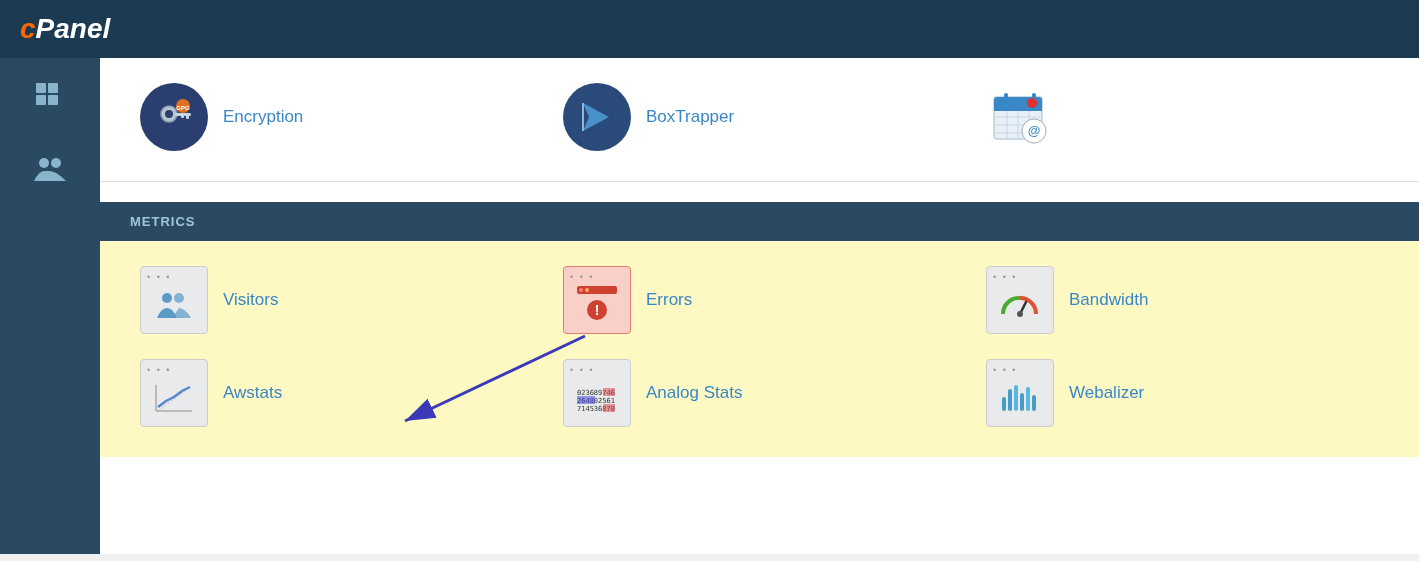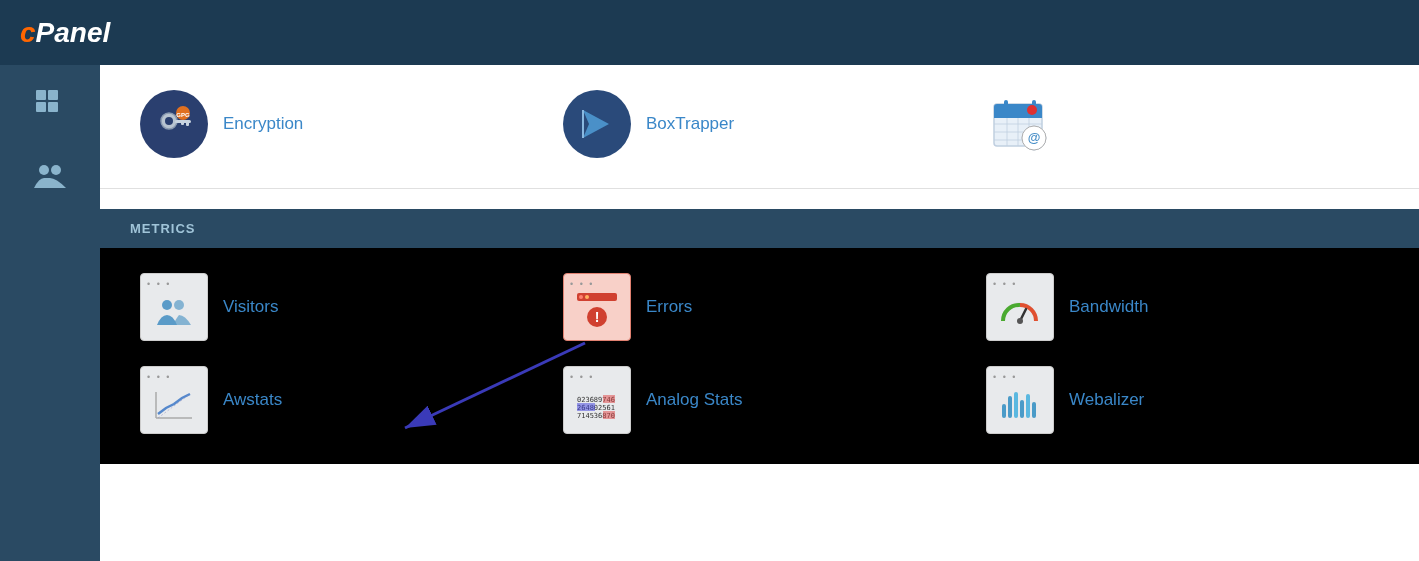--- a/index.html
+++ b/index.html
@@ -1,21 +1,21 @@
 <!DOCTYPE html>
 <html><head>
   <meta charset="utf-8">
   <style>
     * { margin: 0; padding: 0; box-sizing: border-box; }
     body { font-family: 'Lucida Grande', 'Helvetica Neue', Arial, sans-serif; background: #f0f0f0; width: 1419px; height: 561px; overflow: hidden; }
 
     
     .top-bar {
       background: #1c3a52;
-      height: 65px;
+      height: 58px;
       display: flex;
       align-items: center;
       padding: 0 20px;
     }
     .logo {
       font-size: 28px;
       font-weight: bold;
       color: white;
       font-style: italic;
     }
@@ -82,21 +82,21 @@
       color: #a0c4d8;
       font-size: 13px;
       font-weight: bold;
       letter-spacing: 1px;
       padding: 12px 30px;
       margin-top: 20px;
     }
 
     
     .metrics-section {
-      background: #000000;
+      background: #fef9c3;
       padding: 15px 30px 20px 30px;
     }
 
     
     .encryption-icon {
       width: 68px;
       height: 68px;
       border-radius: 50%;
       background: #2a3f6f;
       display: flex;

